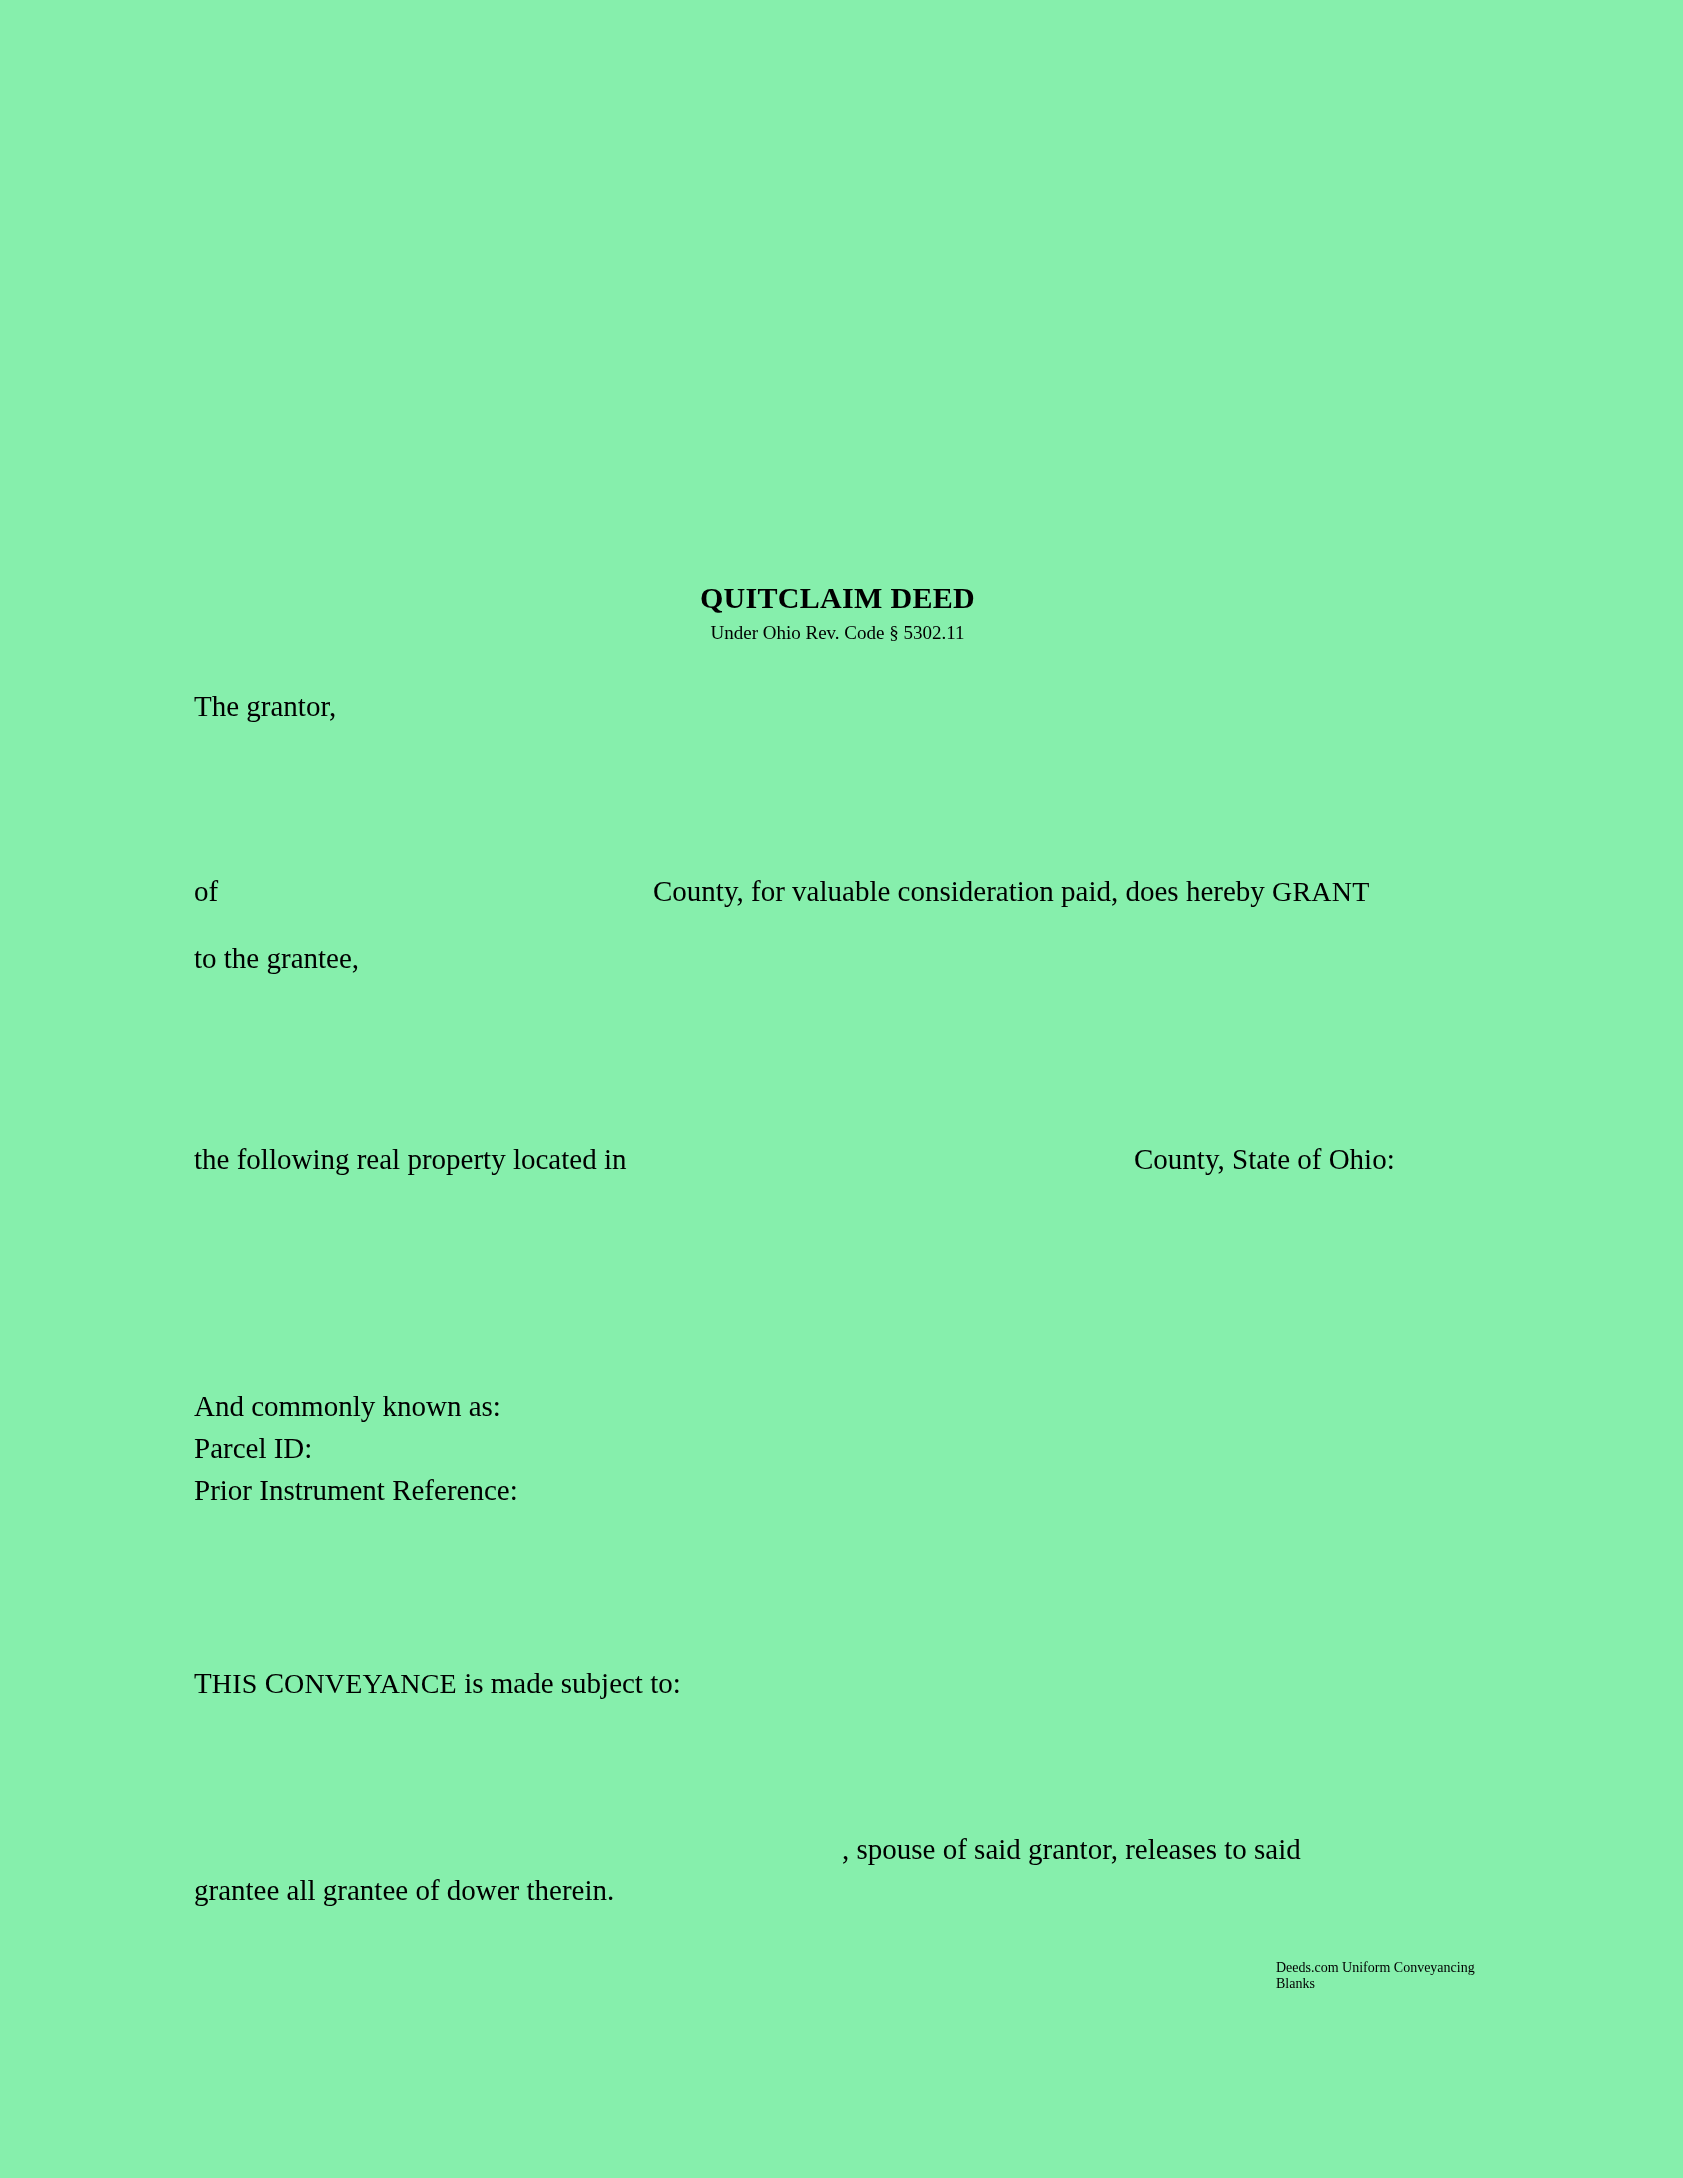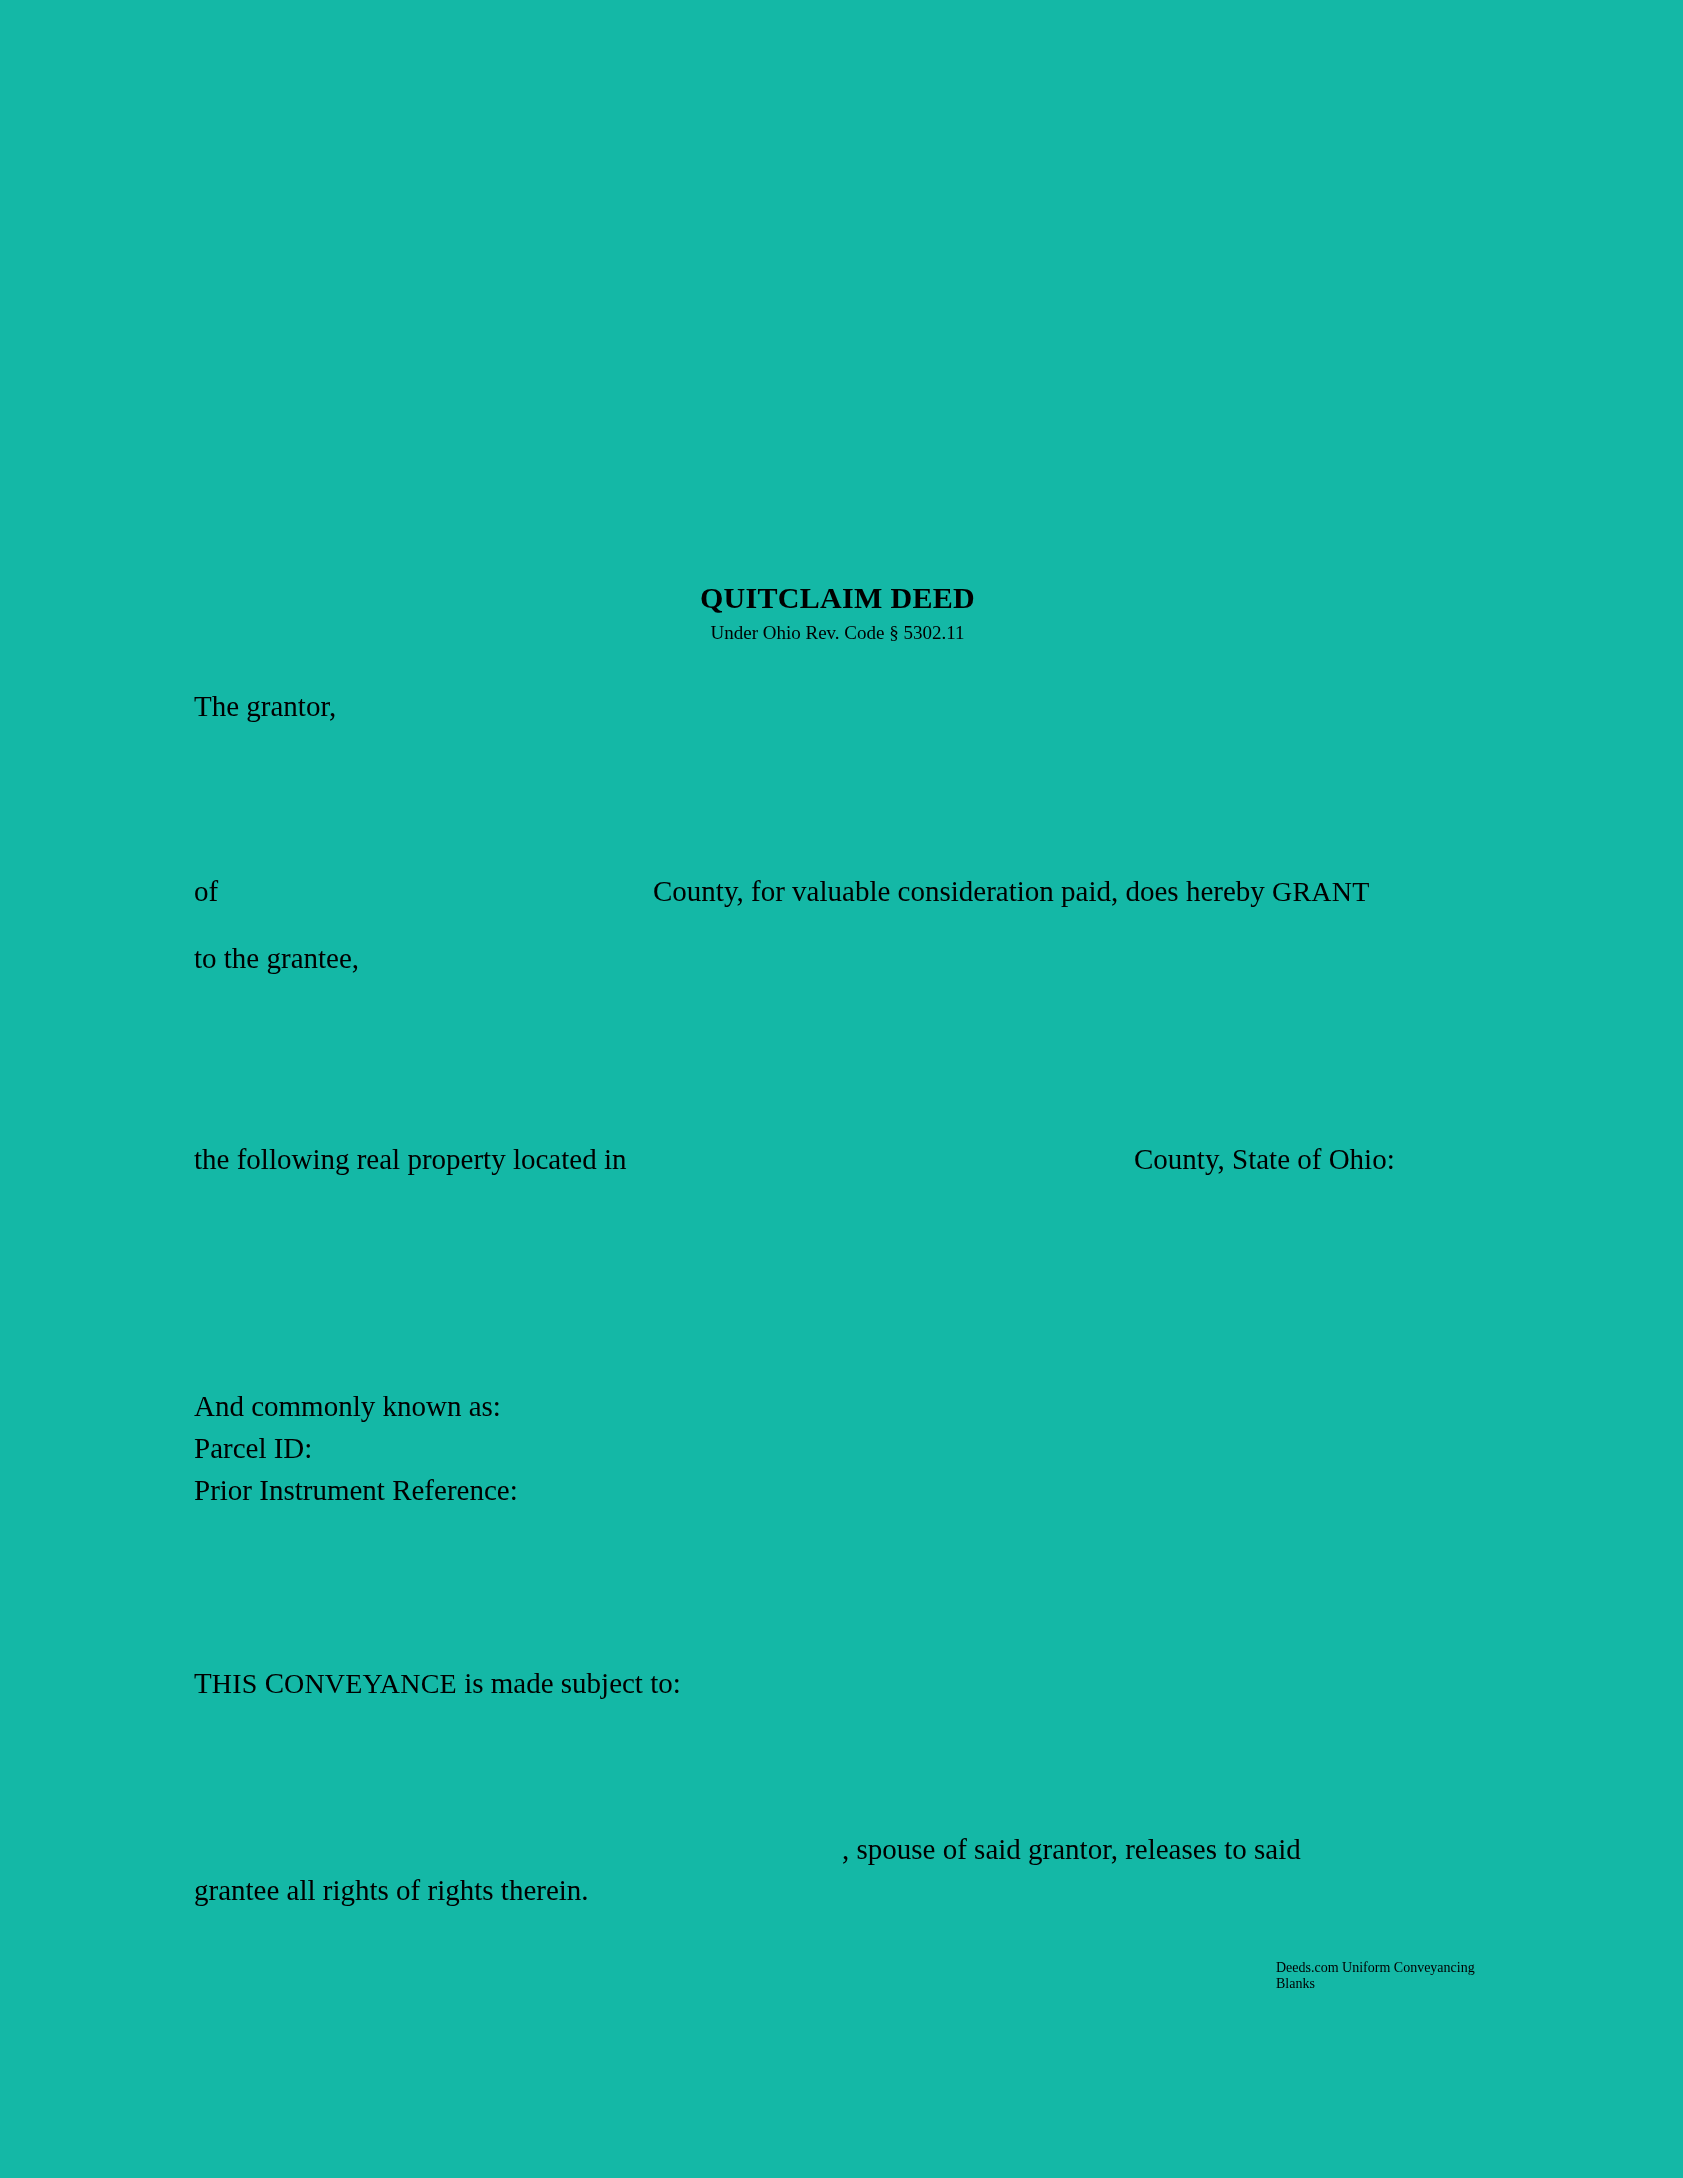--- a/index.html
+++ b/index.html
@@ -14,21 +14,21 @@
     font-family: "Liberation Serif", serif;
     color: #000000;
     overflow: hidden;
   }
   .page {
     position: absolute;
     left: 0;
     top: 0;
     width: 1683px;
     height: 2178px;
-    background: #14b8a6;
+    background: #86efac;
   }
   
   .doc-body {
     position: absolute;
     left: 194px;
     top: 0;
     width: 1287px;
     height: 2178px;
   }
   .title {
@@ -99,18 +99,18 @@
     <div class="line l-located">the following real property located in</div>
     <div class="line l-state">County, State of Ohio:</div>
 
     <div class="line l-known">And commonly known as:</div>
     <div class="line l-parcel">Parcel ID:</div>
     <div class="line l-prior">Prior Instrument Reference:</div>
 
     <div class="line l-convey"><span>T</span><span class="smallcaps">HIS </span><span>C</span><span class="smallcaps">ONVEYANCE</span><span> is made subject to:</span></div>
 
     <div class="line l-spouse">, spouse of said grantor, releases to said</div>
-    <div class="line l-dower">grantee all rights of rights therein.</div>
+    <div class="line l-dower">grantee all grantee of dower therein.</div>
 
     <div class="footer">Deeds.com Uniform Conveyancing Blanks</div>
   </div>
 </div>
 
 
 </body></html>

